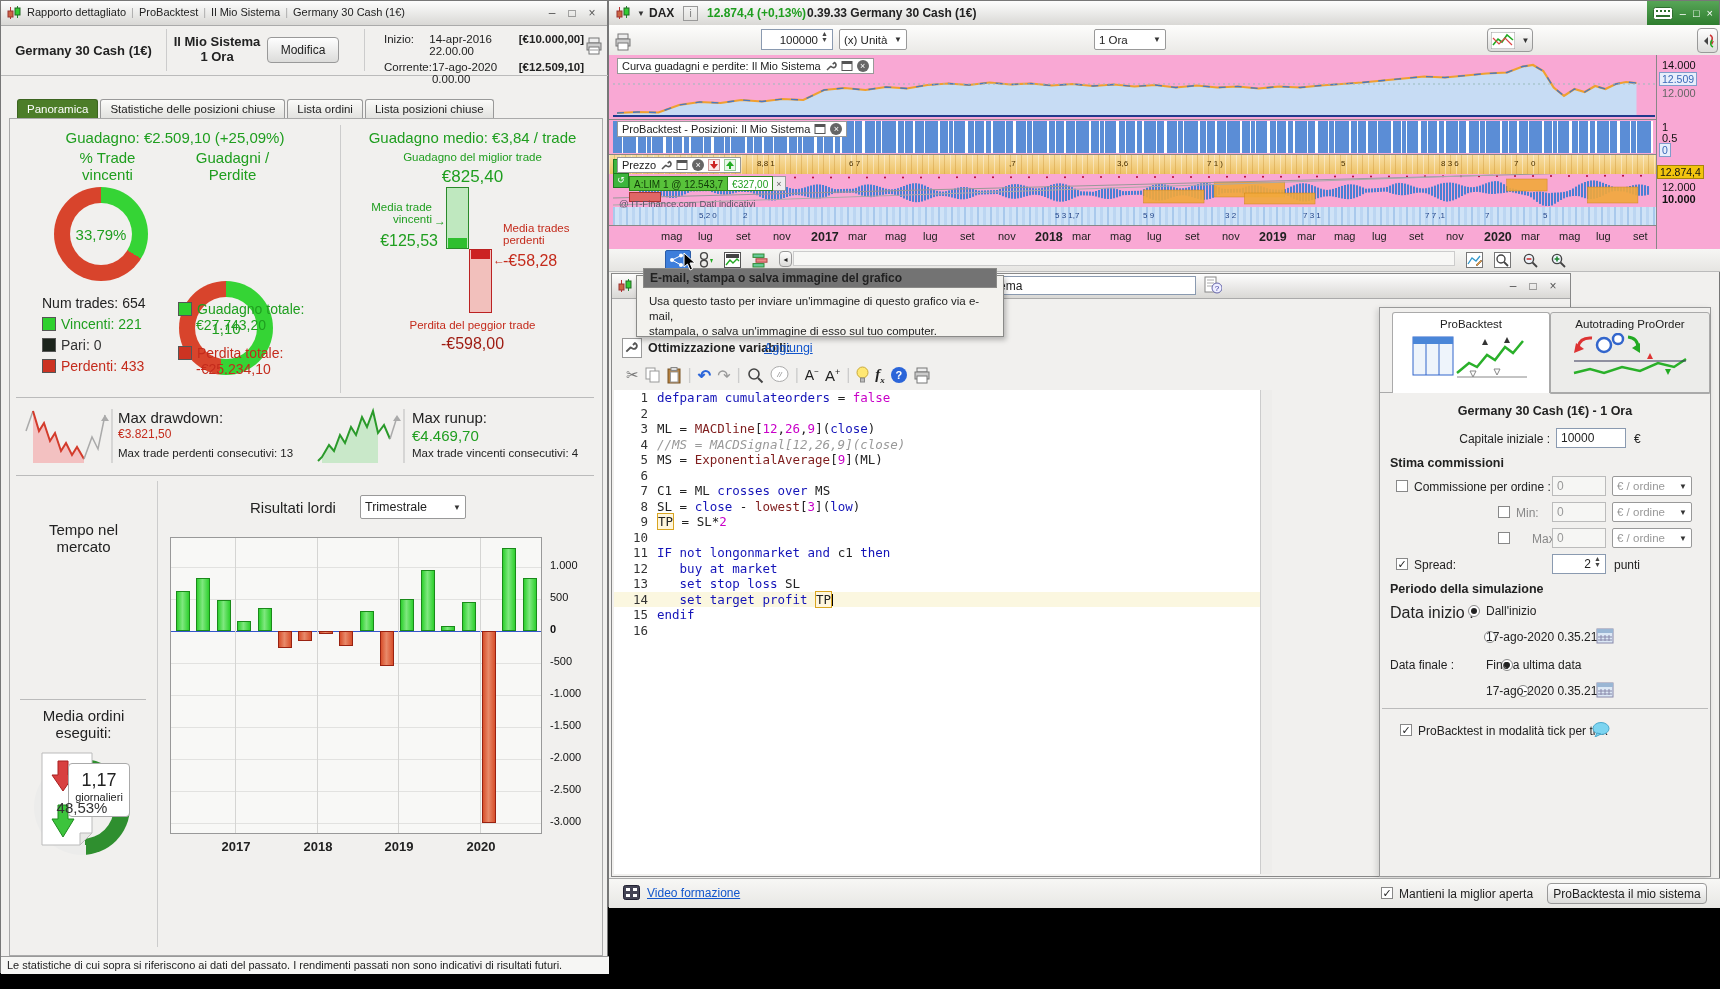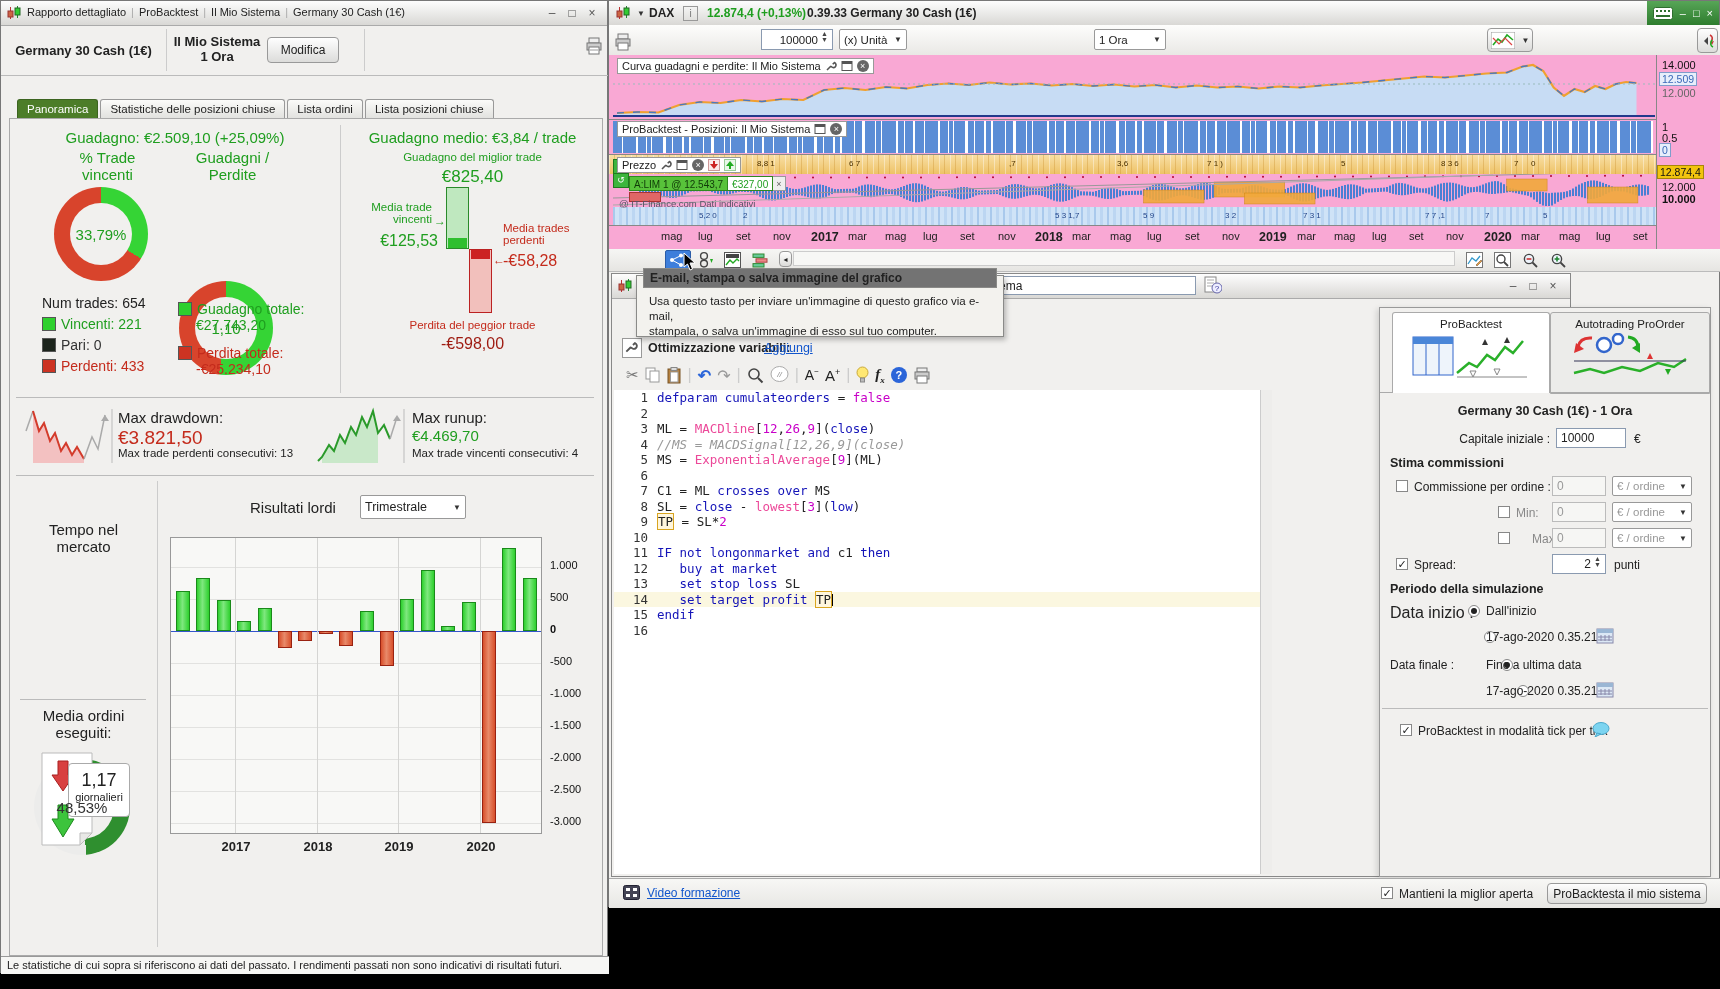--- a/index.html
+++ b/index.html
@@ -43,21 +43,21 @@
   .inp{background:#fff;border:1px solid #8a9ab0;box-sizing:border-box;font-size:12px;padding:0 4px;
        font-family:"Liberation Sans",sans-serif;}
   .inp.dis{background:#f6f6f4;color:#999;border-color:#bbb;}
   .cb{width:12px;height:12px;background:#fff;border:1px solid #888;display:inline-flex;align-items:center;
       justify-content:center;font-size:11px;line-height:1;box-sizing:border-box;}
   .radio{width:12px;height:12px;border:1px solid #888;border-radius:50%;background:#fff;display:inline-block;position:relative;box-sizing:border-box;}
   .radio.sel::after{content:"";position:absolute;inset:2px;background:#222;border-radius:50%;}
   .code{font-family:"DejaVu Sans Mono","Liberation Mono",monospace;font-size:12.5px;white-space:pre;}
   .ln{display:inline-block;width:34px;text-align:right;color:#333;padding-right:9px;}
   .kw{color:#1414b8;}
-  .fn{color:#ec4899;}
+  .fn{color:#7f1d1d;}
   .num{color:#c800c8;}
   .cmt{color:#999;font-style:italic;}
   .wordbox{border:1px solid #d9a520;background:#fff6dd;}
   .caret{display:inline-block;width:1px;height:12px;background:#000;vertical-align:-2px;}
   .tbtn{width:22px;height:20px;display:inline-flex;align-items:center;justify-content:center;}
   .tooltip{position:absolute;background:#f3f2ee;border:1px solid #8a8a88;box-shadow:2px 3px 5px rgba(0,0,0,.25);z-index:40;}
   .badge{position:absolute;font-size:10.5px;border:1px solid;padding:0 2px;}
   .ylab{position:absolute;font-size:11px;color:#111;}
   .axlab{position:absolute;font-size:11px;color:#222;}
   .axlab.year{font-weight:bold;font-size:12.5px;}
@@ -85,20 +85,24 @@
 
     <div class="abs" style="left:0;top:24px;width:608px;height:50px;border-bottom:1px solid #bbb;">
       <div class="vr" style="left:165px;top:4px;height:42px;"></div>
       <div class="vr" style="left:363px;top:4px;height:42px;"></div>
       <div class="cell b" style="left:0;top:18px;width:165px;text-align:center;font-size:13px;">Germany 30 Cash (1€)</div>
       <div class="cell b" style="left:168px;top:9px;width:96px;text-align:center;font-size:13px;">
         <div>Il Mio Sistema</div>
         <div>1 Ora</div>
       </div>
       <div class="btn abs" style="left:266px;top:12px;width:72px;height:26px;line-height:24px;">Modifica</div>
+      <div class="cell" style="left:383px;top:8px;width:200px;font-size:11.5px;">
+        <div style="display:flex;"><span style="width:58px;">Inizio:</span><span>14-apr-2016 22.00.00</span>&nbsp;<span class="b">[€10.000,00]</span></div>
+        <div style="display:flex;margin-top:4px;"><span style="width:58px;">Corrente:</span><span>17-ago-2020 0.00.00</span>&nbsp;<span class="b">[€12.509,10]</span></div>
+      </div>
       <svg class="abs" style="left:584px;top:12px;" width="18" height="18" viewBox="0 0 18 18">
           <rect x="4" y="1" width="10" height="5" fill="#eee" stroke="#777"></rect>
           <rect x="2" y="6" width="14" height="7" fill="#ccc" stroke="#777"></rect>
           <rect x="4" y="10" width="10" height="7" fill="#fff" stroke="#777"></rect>
           <line x1="5" y1="13" x2="13" y2="13" stroke="#999"></line>
         </svg>
     </div>
 
     <div class="abs" style="left:16px;top:98px;height:20px;white-space:nowrap;" id="rtabs"><span class="tab active">Panoramica</span><span class="tab">Statistiche delle posizioni chiuse</span><span class="tab">Lista ordini</span><span class="tab">Lista posizioni chiuse</span></div>
 
@@ -144,21 +148,21 @@
 
       <svg class="abs" style="left:14px;top:286px;" width="92px" height="62" viewBox="0 0 92 62">
         <polyline points="2,26 9,6" fill="none" stroke="#aaa" stroke-width="1.5"></polyline>
         <polygon points="9,6 15,26 20,18 26,36 31,28 37,46 42,38 48,50 53,42 60,54 60,58 9,58" fill="#f3c1c1"></polygon>
         <polyline points="9,6 15,26 20,18 26,36 31,28 37,46 42,38 48,50 53,42 60,54" fill="none" stroke="#d33b2b" stroke-width="2"></polyline>
         <polyline points="60,54 68,32 74,44 81,10" fill="none" stroke="#aaa" stroke-width="1.5"></polyline>
         <polygon points="81,10 77,16 85,16" fill="#aaa"></polygon>
         <line x1="88" y1="4" x2="88" y2="58" stroke="#bbb"></line>
       </svg>
       <div class="abs" style="left:108px;top:290px;font-size:15px;">Max drawdown:</div>
-      <div class="abs red" style="left:108px;top:308px;font-size:19px;">€3.821,50</div>
+      <div class="abs red" style="left:108px;top:308px;font-size:12px;">€3.821,50</div>
       <div class="abs small" style="left:108px;top:328px;">Max trade perdenti consecutivi:  13</div>
       <svg class="abs" style="left:306px;top:286px;" width="92" height="62" viewBox="0 0 92 62">
         <polygon points="6,52 13,40 18,46 24,30 29,38 35,22 40,30 46,12 51,22 57,6 62,28 62,58 6,58" fill="#c9e8c9"></polygon>
         <polyline points="2,56 6,52 13,40 18,46 24,30 29,38 35,22 40,30 46,12 51,22 57,6 62,28 68,20 74,34" fill="none" stroke="#2a9a2a" stroke-width="2"></polyline>
         <polyline points="74,34 81,12" fill="none" stroke="#aaa" stroke-width="1.5"></polyline>
         <polygon points="81,10 77,16 85,16" fill="#aaa"></polygon>
         <line x1="88" y1="4" x2="88" y2="58" stroke="#bbb"></line>
       </svg>
       <div class="abs" style="left:402px;top:290px;font-size:15px;">Max runup:</div>
       <div class="abs green" style="left:402px;top:308px;font-size:15px;">€4.469,70</div>

